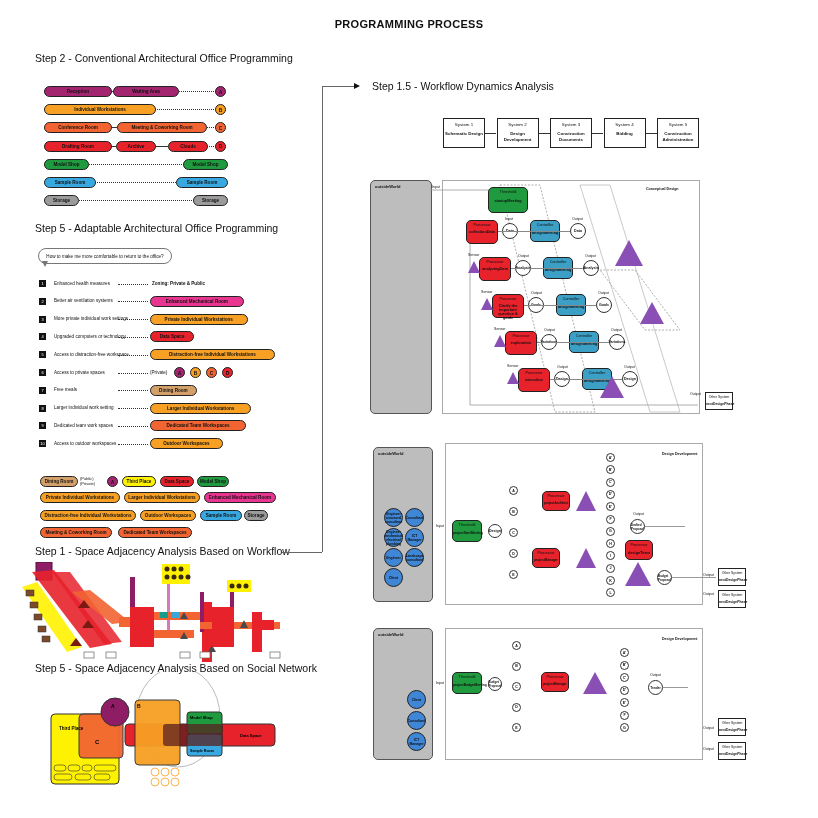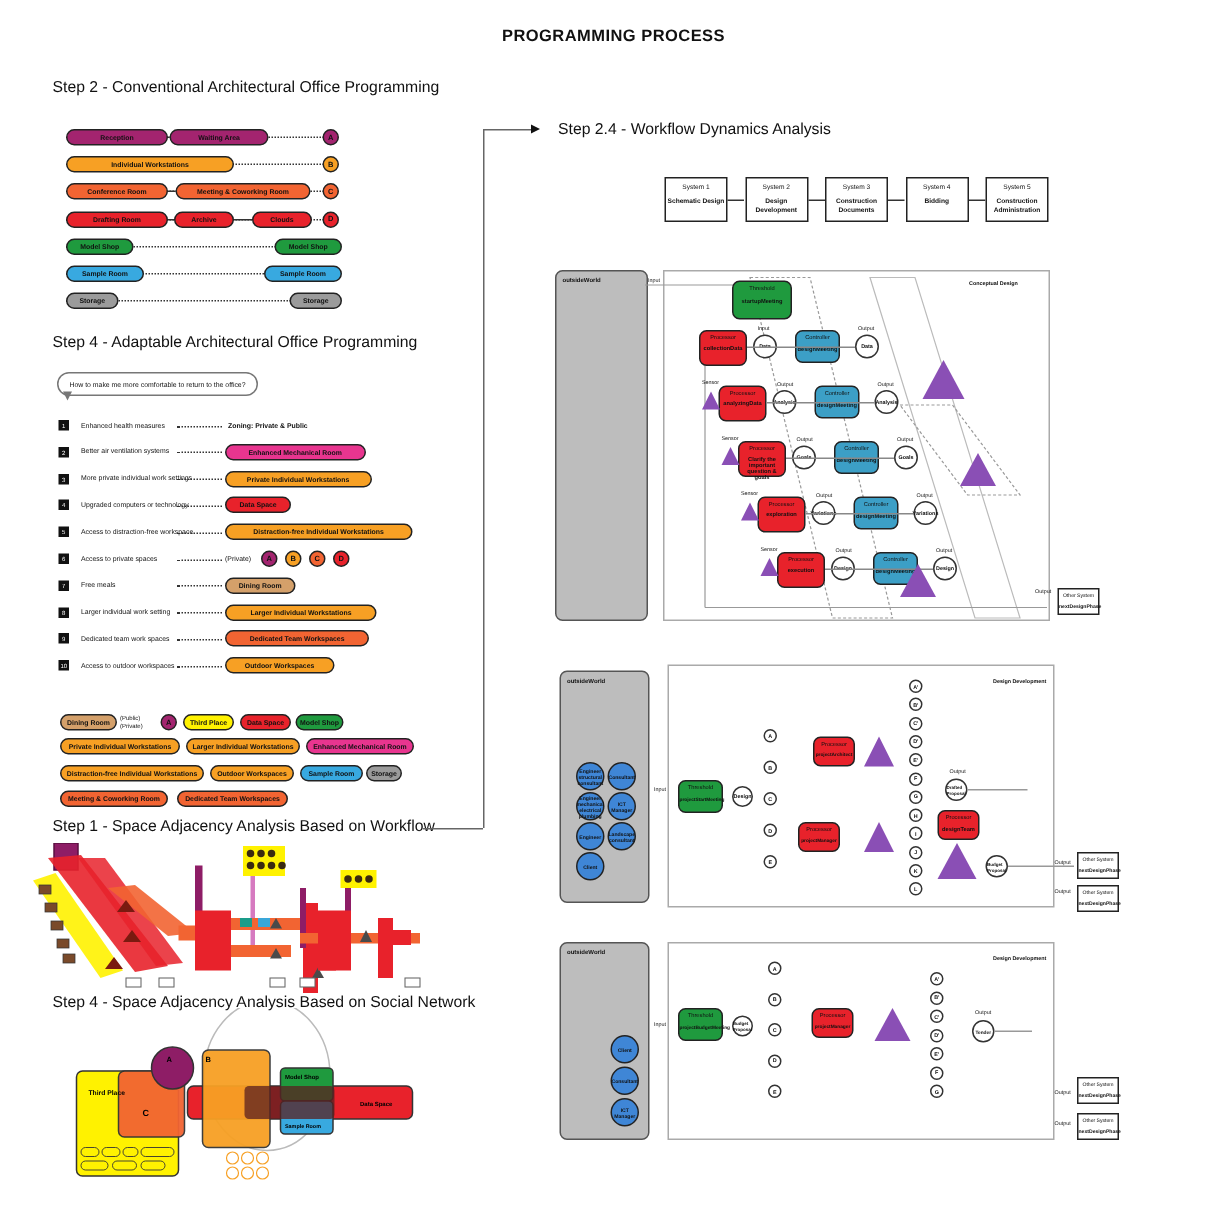--- a/index.html
+++ b/index.html
@@ -57,21 +57,21 @@
     <div class="pill" style="left:44px;top:158.8px;width:45px;background:#1f9a3e;">Model Shop</div>
     <div class="pill" style="left:183px;top:158.8px;width:45px;background:#1f9a3e;">Model Shop</div>
     <div class="dline" style="left:44px;top:182px;width:180px;"></div>
     <div class="pill" style="left:44px;top:177px;width:52px;background:#38a9e0;">Sample Room</div>
     <div class="pill" style="left:176px;top:177px;width:52px;background:#38a9e0;">Sample Room</div>
     <div class="dline" style="left:44px;top:200.2px;width:180px;"></div>
     <div class="pill" style="left:44px;top:195.2px;width:35px;background:#9b9b9b;">Storage</div>
     <div class="pill" style="left:193px;top:195.2px;width:35px;background:#9b9b9b;">Storage</div>
   </div>
 
-<div class="abs step" style="left:35px;top:222px;">Step 4 - Adaptable Architectural Office Programming</div>
+<div class="abs step" style="left:35px;top:222px;">Step 5 - Adaptable Architectural Office Programming</div>
 <div class="abs" style="left:38px;top:248px;width:132px;height:14px;border:1px solid #777;border-radius:8px;font-size:4.6px;display:flex;align-items:center;justify-content:center;">How to make me more comfortable to return to the office?</div>
 <div class="abs" style="left:42px;top:261px;width:0;height:0;border-left:3px solid transparent;border-right:3px solid transparent;border-top:6px solid #777;"></div>
 <div id="step2">
     <div class="num" style="left:39px;top:280px;">1</div>
     <div class="q" style="left:54px;top:280.5px;">Enhanced health measures</div>
     <div class="dline" style="left:118px;top:283.5px;width:30px;"></div>
     <div class="q" style="left:152px;top:280.5px;font-weight:bold;">Zoning: Private &amp; Public</div>
     <div class="num" style="left:39px;top:297.8px;">2</div>
     <div class="q" style="left:54px;top:298.3px;">Better air ventilation systems</div>
     <div class="dline" style="left:118px;top:301.3px;width:30px;"></div>
@@ -200,21 +200,21 @@
 
   <g fill="#fff" stroke="#666" stroke-width=".7">
     <rect x="72" y="90" width="10" height="6"></rect>
       <rect x="94" y="90" width="10" height="6"></rect>
       <rect x="168" y="90" width="10" height="6"></rect>
       <rect x="188" y="90" width="10" height="6"></rect>
       <rect x="258" y="90" width="10" height="6"></rect>
   </g>
 </svg>
 
-<div class="abs step" style="left:35px;top:662px;">Step 4 - Space Adjacency Analysis Based on Social Network</div>
+<div class="abs step" style="left:35px;top:662px;">Step 5 - Space Adjacency Analysis Based on Social Network</div>
 <svg class="abs" style="left:45px;top:672px;" width="240" height="115">
   <ellipse cx="133" cy="45" rx="42" ry="50" fill="none" stroke="#bbb" stroke-width="1"></ellipse>
   <rect x="6" y="42" width="68" height="70" rx="4" fill="#fff200" stroke="#333"></rect>
   <rect x="34" y="42" width="44" height="44" rx="4" fill="#f26432" stroke="#333" opacity=".95"></rect>
   <circle cx="70" cy="40" r="14" fill="#8e1d66" stroke="#333"></circle>
   <rect x="80" y="52" width="150" height="22" rx="4" fill="#e8222b" stroke="#333"></rect>
   <rect x="90" y="28" width="45" height="65" rx="4" fill="#f7a024" stroke="#333" opacity=".95"></rect>
   <rect x="142" y="40" width="35" height="22" rx="3" fill="#1f9a3e" stroke="#333"></rect>
   <rect x="142" y="62" width="35" height="22" rx="3" fill="#38a9e0" stroke="#333"></rect>
   <rect x="118" y="52" width="60" height="22" rx="3" fill="#5a2020" opacity=".75"></rect>
@@ -237,21 +237,21 @@
   </g>
   <text x="14" y="58" font-size="4.5" font-weight="bold" font-family="Liberation Sans, sans-serif">Third Place</text>
   <text x="66" y="36" font-size="5" font-weight="bold" font-family="Liberation Sans, sans-serif">A</text>
   <text x="92" y="36" font-size="5" font-weight="bold" font-family="Liberation Sans, sans-serif">B</text>
   <text x="50" y="72" font-size="6" font-weight="bold" font-family="Liberation Sans, sans-serif">C</text>
   <text x="145" y="47" font-size="4" font-weight="bold" font-family="Liberation Sans, sans-serif">Model Shop</text>
   <text x="195" y="65" font-size="4" font-weight="bold" font-family="Liberation Sans, sans-serif">Data Space</text>
   <text x="145" y="80" font-size="3.6" font-weight="bold" font-family="Liberation Sans, sans-serif">Sample Room</text>
 </svg>
 
-<div class="abs step" style="left:372px;top:80px;">Step 2.4 - Workflow Dynamics Analysis</div>
+<div class="abs step" style="left:372px;top:80px;">Step 1.5 - Workflow Dynamics Analysis</div>
 <div id="systems">
     <div class="sysbox" style="left:443px;top:118px;">
       <div class="h" style="">System 1</div>
       <div class="b" style="">Schematic Design</div>
     </div>
     <div class="line" style="left:485px;top:133px;width:11px;"></div>
     <div class="sysbox" style="left:496.5px;top:118px;">
       <div class="h" style="">System 2</div>
       <div class="b" style="">Design Development</div>
     </div>

